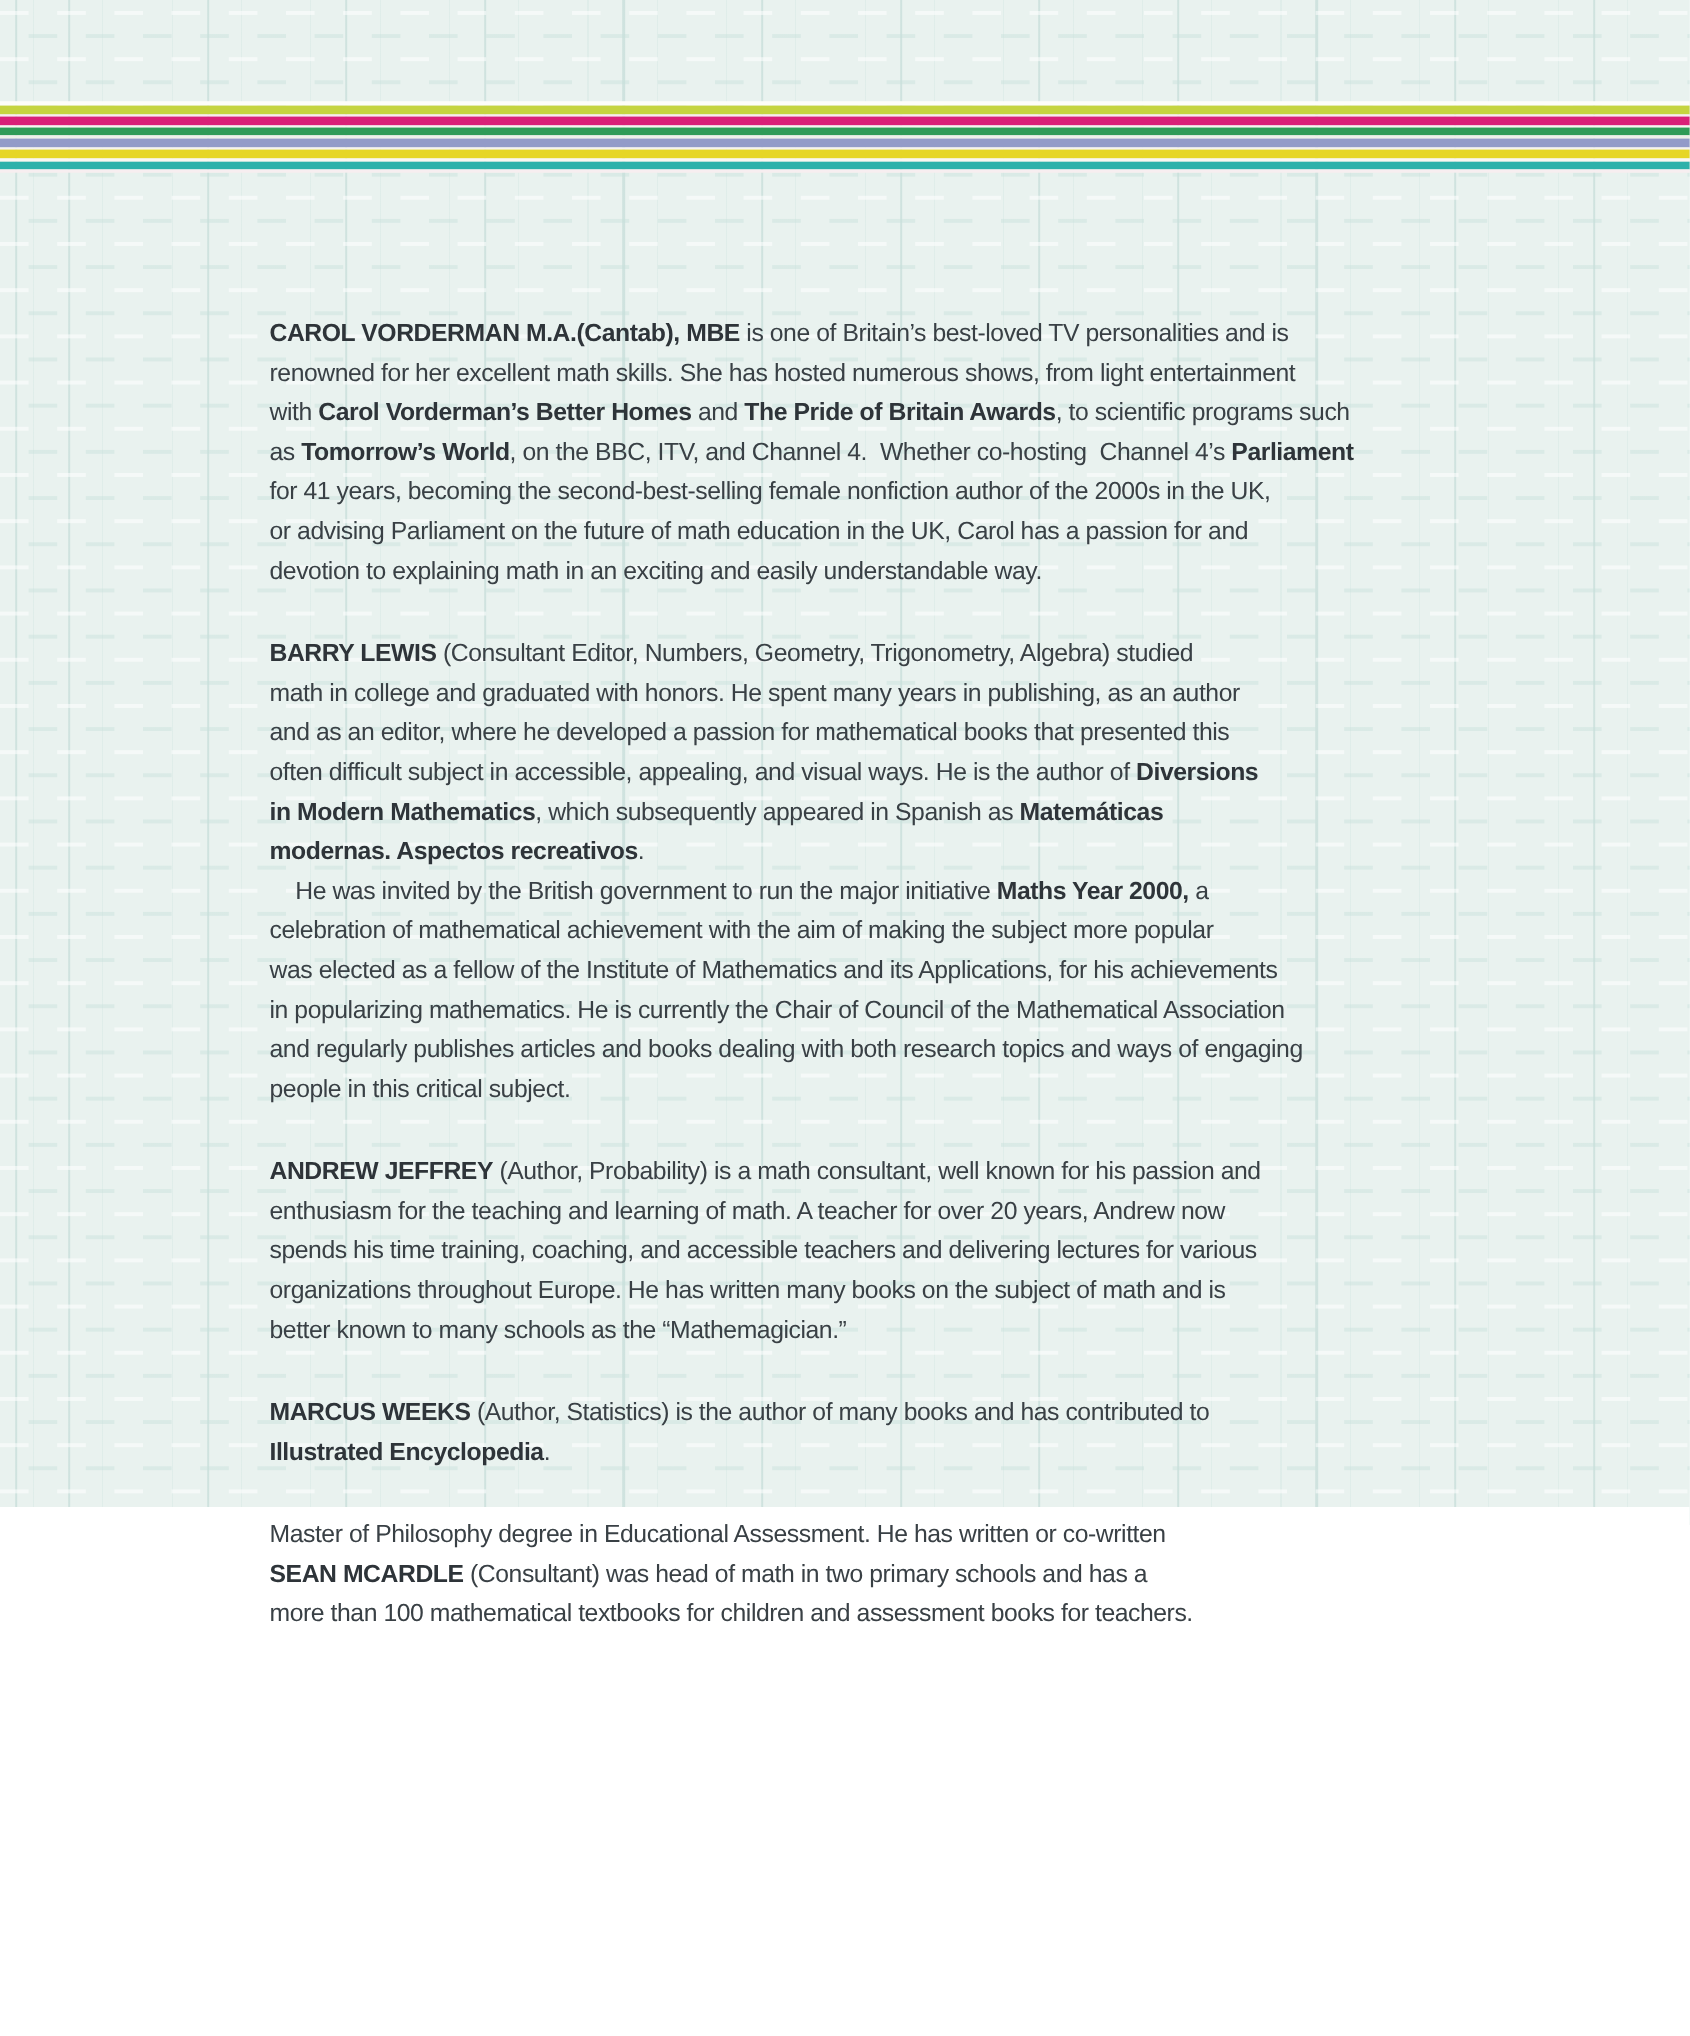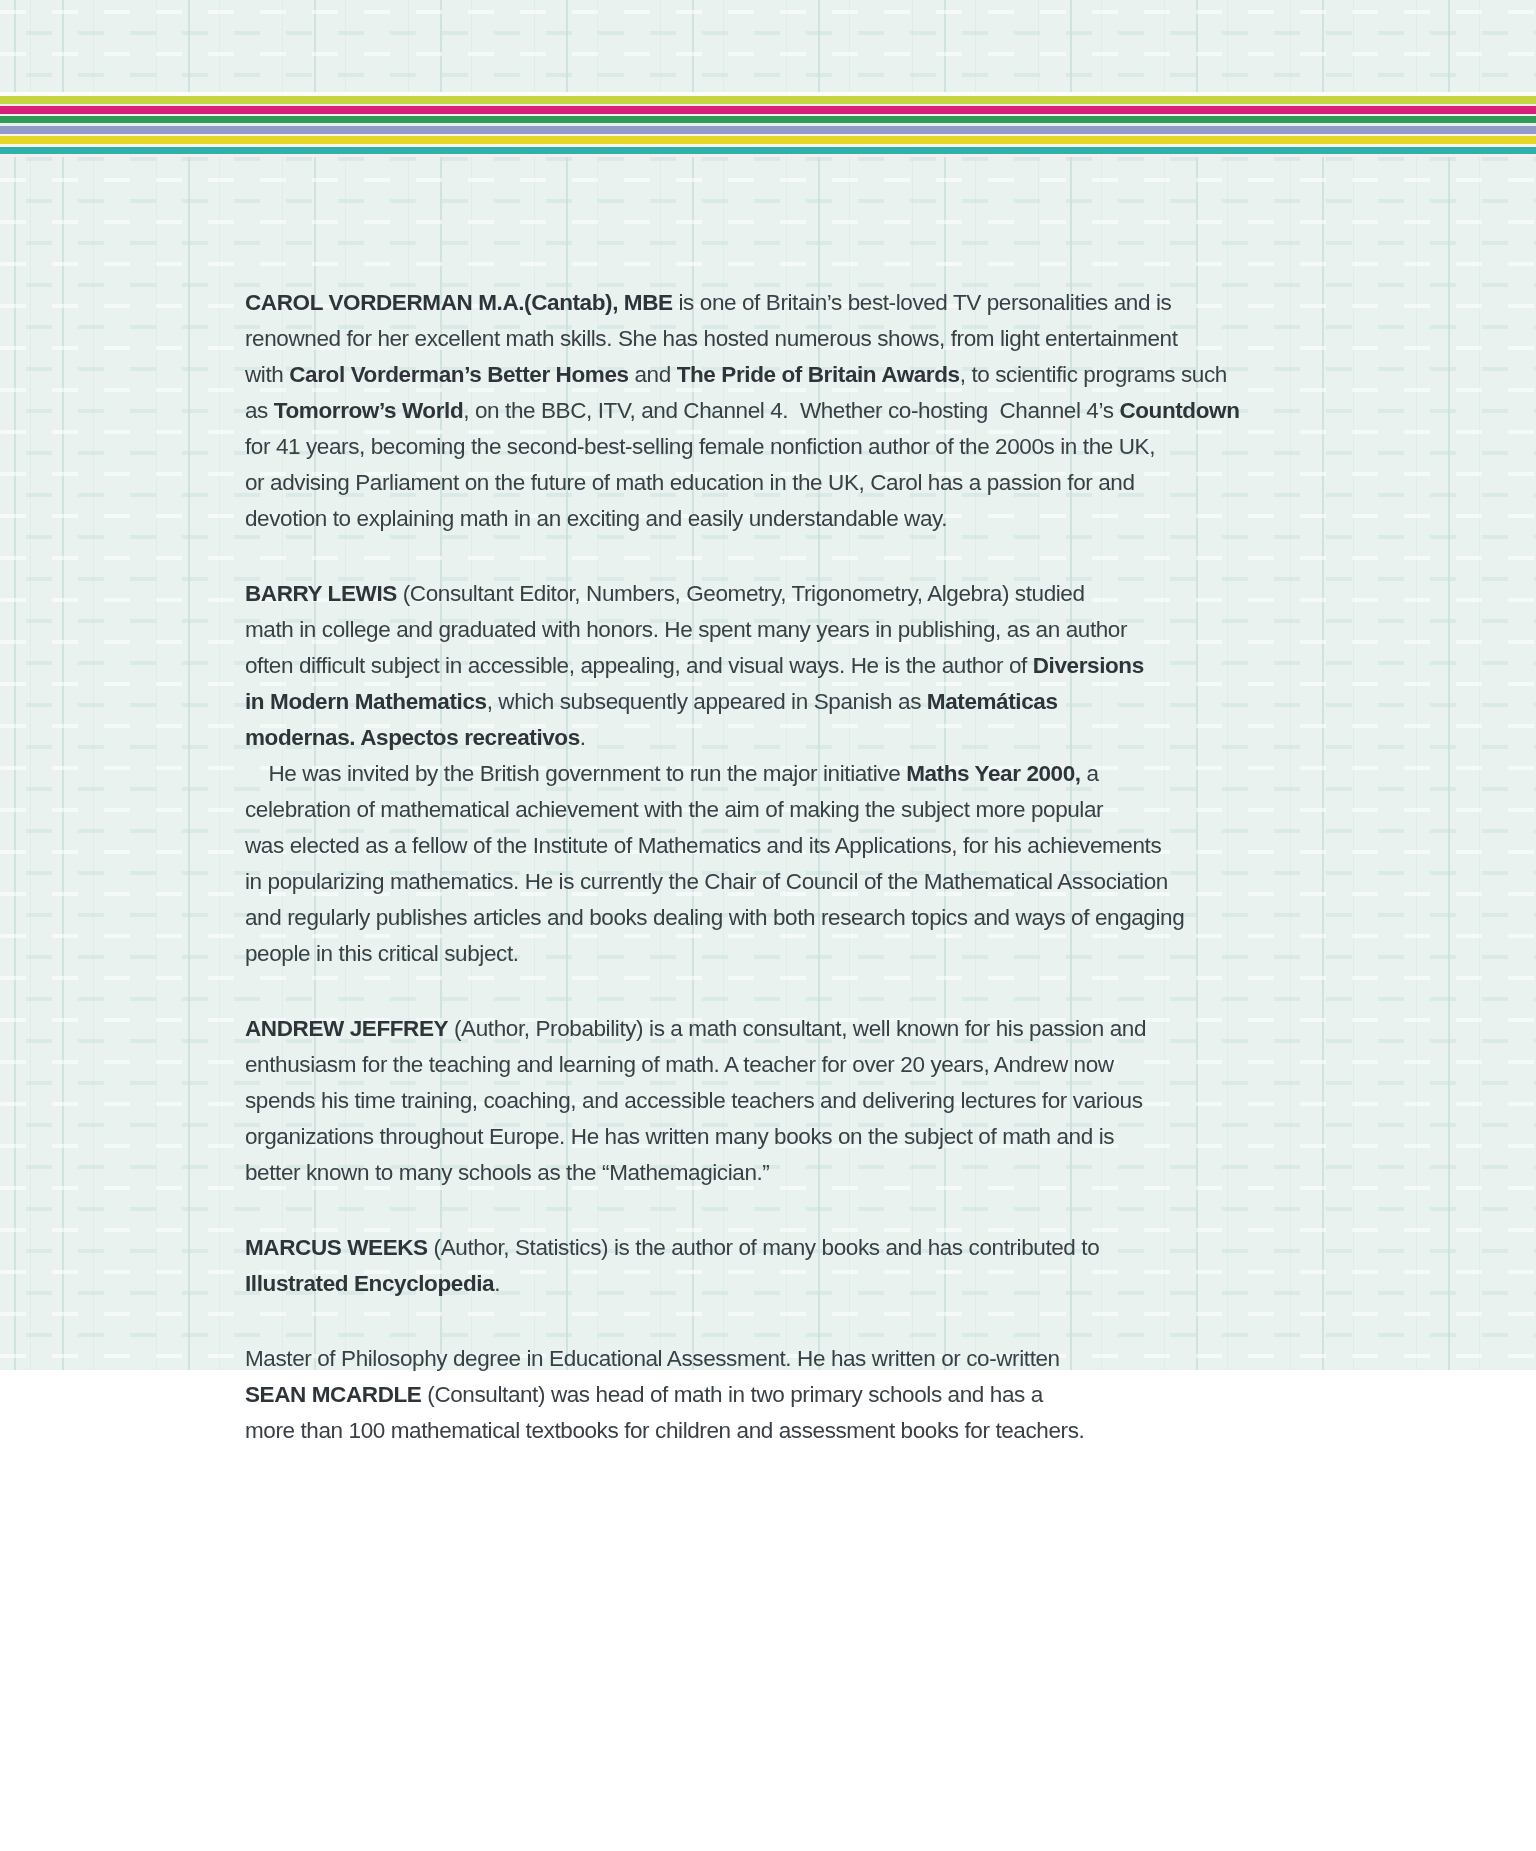--- a/index.html
+++ b/index.html
@@ -70,28 +70,29 @@
       <div class="stripe" style="height: 8px; background-color: rgb(230, 214, 38);"></div>
       <div class="stripe" style="height: 3px; background-color: rgb(251, 247, 240);"></div>
       <div class="stripe" style="height: 7px; background-color: rgb(46, 177, 170);"></div>
       <div class="stripe" style="height: 3px; background-color: rgb(247, 238, 240);"></div>
     </div>
   <div class="bio-block">
       <div class="paragraph">
         <div class="line"><span class="b">CAROL VORDERMAN M.A.(Cantab), MBE</span><span> is one of Britain’s best-loved TV personalities and is</span></div>
         <div class="line"><span>renowned for her excellent math skills. She has hosted numerous shows, from light entertainment</span></div>
         <div class="line"><span>with </span><span class="b">Carol Vorderman’s Better Homes</span><span> and </span><span class="b">The Pride of Britain Awards</span><span>, to scientific programs such</span></div>
-        <div class="line"><span>as </span><span class="b">Tomorrow’s World</span><span>, on the BBC, ITV, and Channel 4.  Whether co-hosting  Channel 4’s </span><span class="b">Countdown</span></div>
+        <div class="line"><span>as </span><span class="b">Tomorrow’s World</span><span>, on the BBC, ITV, and Channel 4.  Whether co-hosting  Channel 4’s </span><span class="b">Parliament</span></div>
         <div class="line"><span>for 41 years, becoming the second-best-selling female nonfiction author of the 2000s in the UK,</span></div>
         <div class="line"><span>or advising Parliament on the future of math education in the UK, Carol has a passion for and</span></div>
         <div class="line"><span>devotion to explaining math in an exciting and easily understandable way.</span></div>
       </div>
       <div class="paragraph">
         <div class="line"><span class="b">BARRY LEWIS</span><span> (Consultant Editor, Numbers, Geometry, Trigonometry, Algebra) studied</span></div>
         <div class="line"><span>math in college and graduated with honors. He spent many years in publishing, as an author</span></div>
+        <div class="line"><span>and as an editor, where he developed a passion for mathematical books that presented this</span></div>
         <div class="line"><span>often difficult subject in accessible, appealing, and visual ways. He is the author of </span><span class="b">Diversions</span></div>
         <div class="line"><span class="b">in Modern Mathematics</span><span>, which subsequently appeared in Spanish as </span><span class="b">Matemáticas</span></div>
         <div class="line"><span class="b">modernas. Aspectos recreativos</span><span>.</span></div>
         <div class="line"><span>    He was invited by the British government to run the major initiative </span><span class="b">Maths Year 2000,</span><span> a</span></div>
         <div class="line"><span>celebration of mathematical achievement with the aim of making the subject more popular</span></div>
         <div class="line"><span>was elected as a fellow of the Institute of Mathematics and its Applications, for his achievements</span></div>
         <div class="line"><span>in popularizing mathematics. He is currently the Chair of Council of the Mathematical Association</span></div>
         <div class="line"><span>and regularly publishes articles and books dealing with both research topics and ways of engaging</span></div>
         <div class="line"><span>people in this critical subject.</span></div>
       </div>

